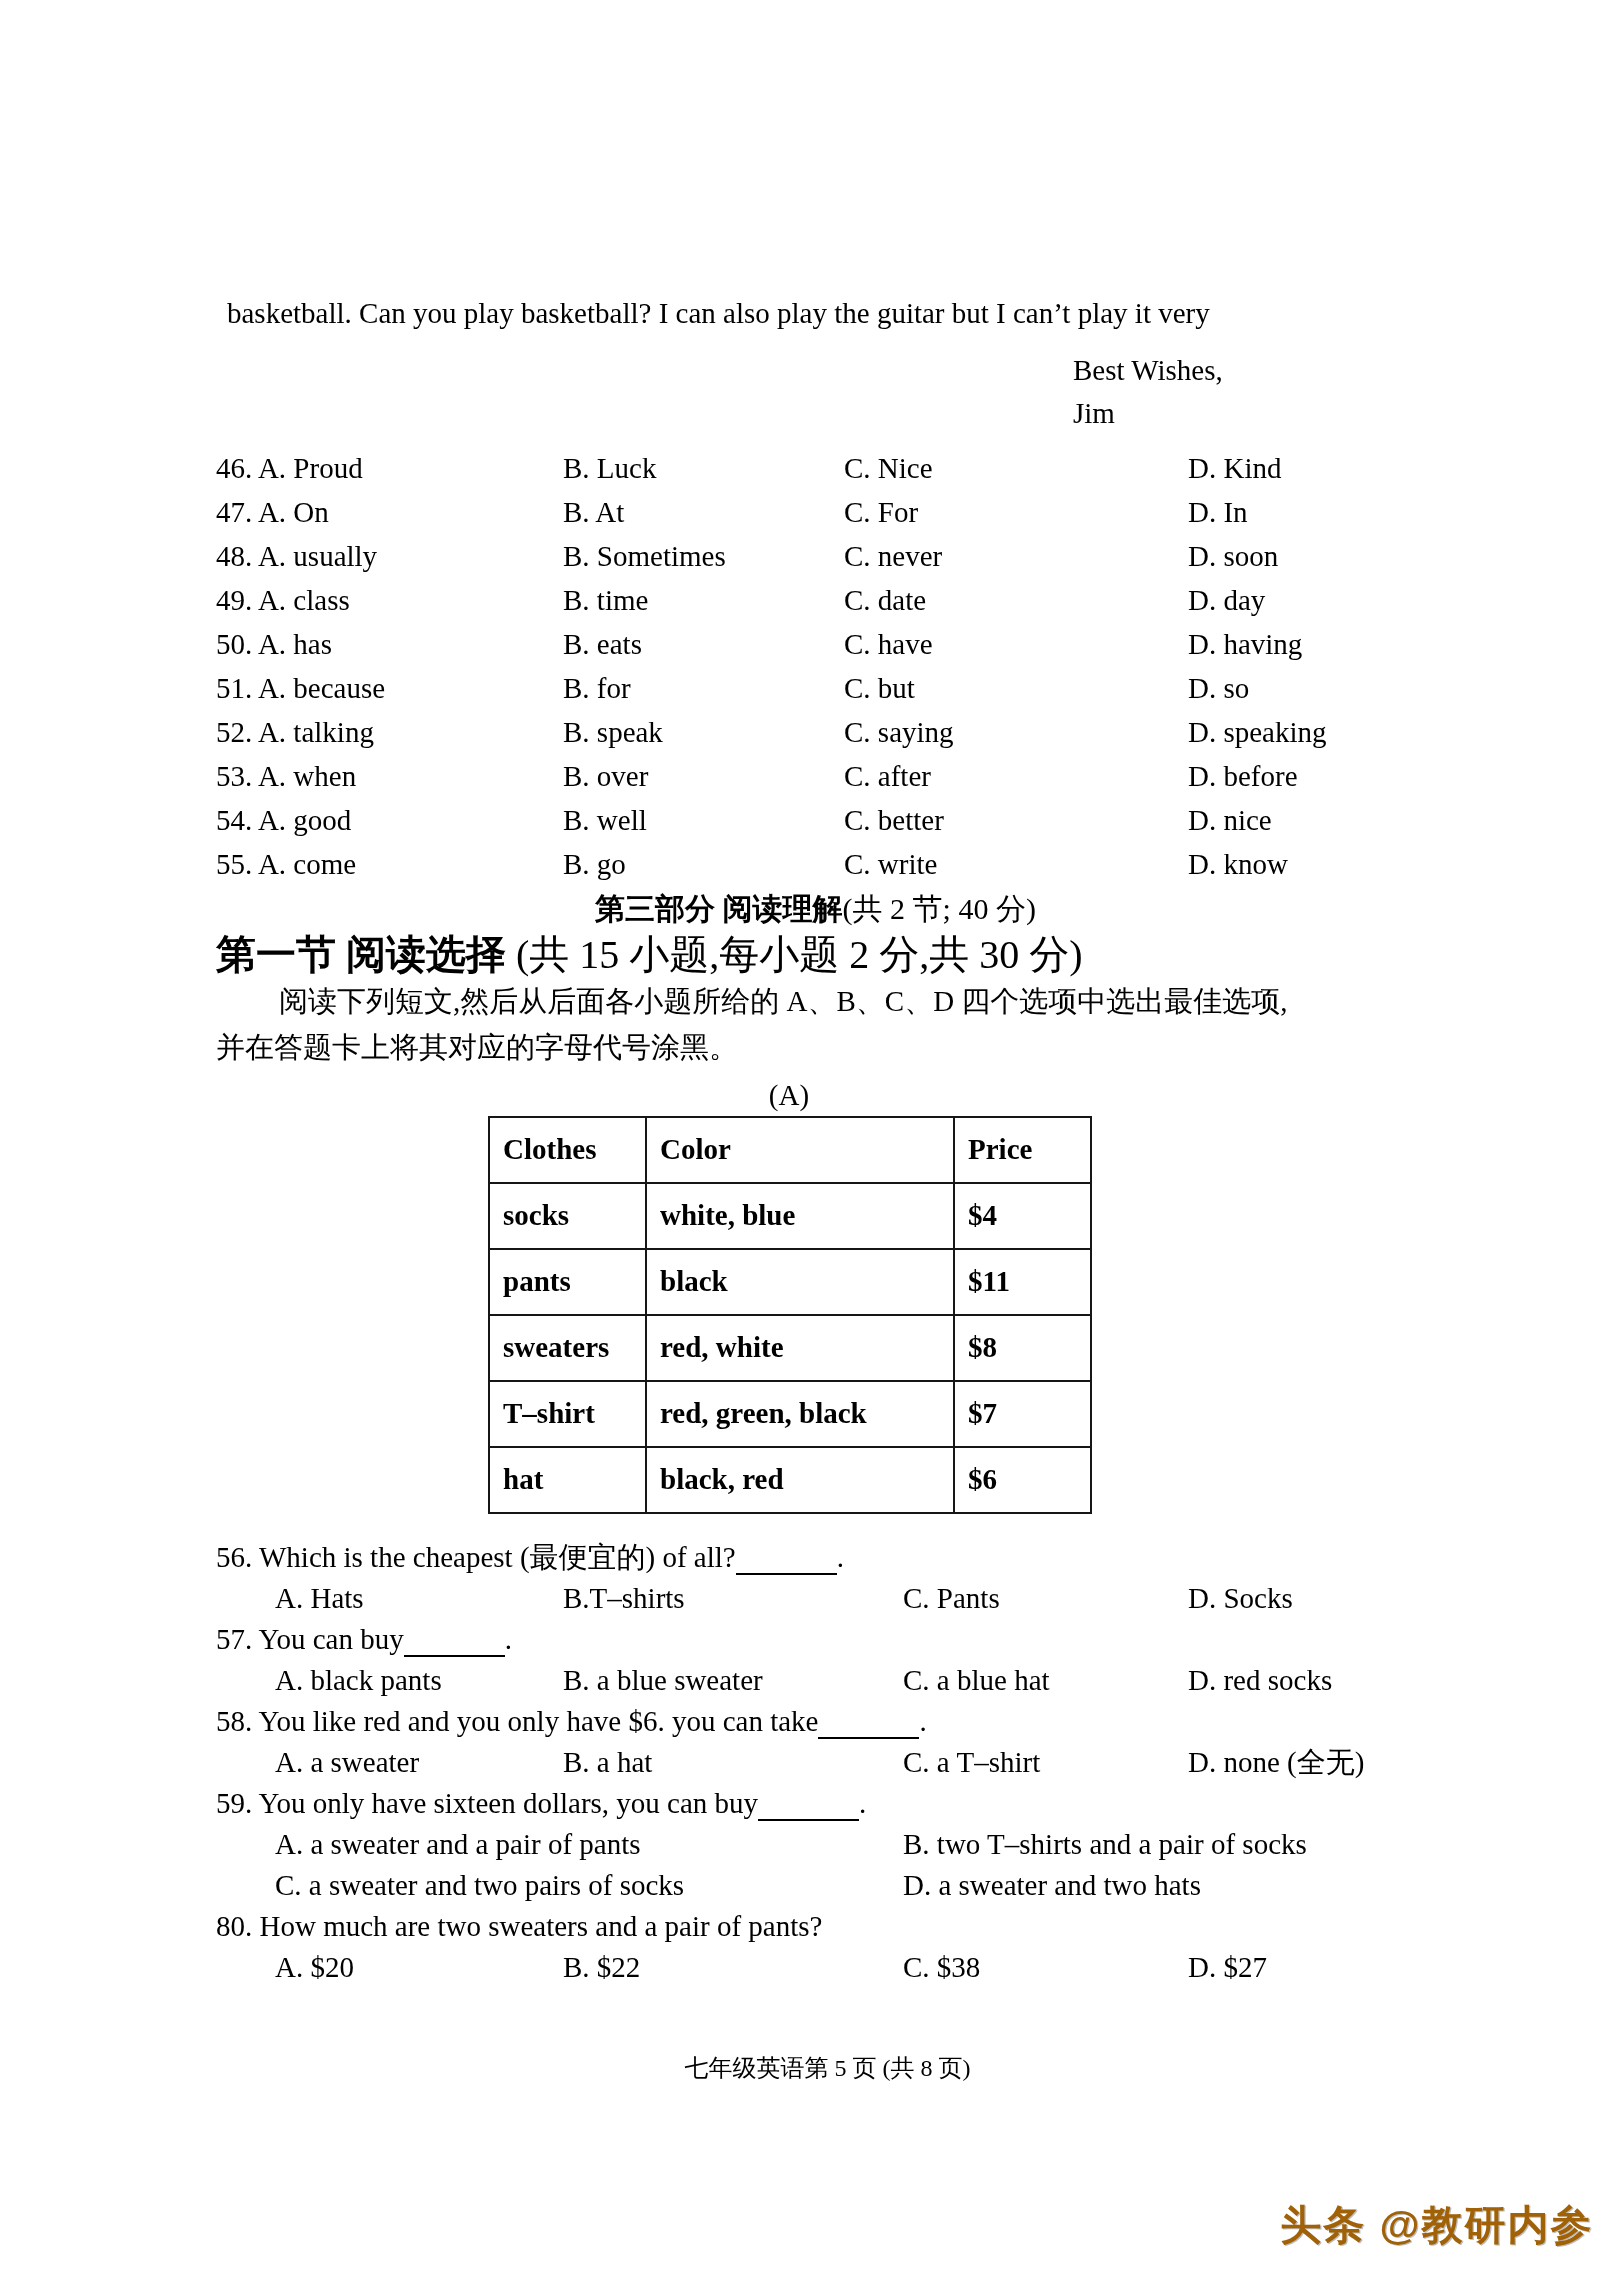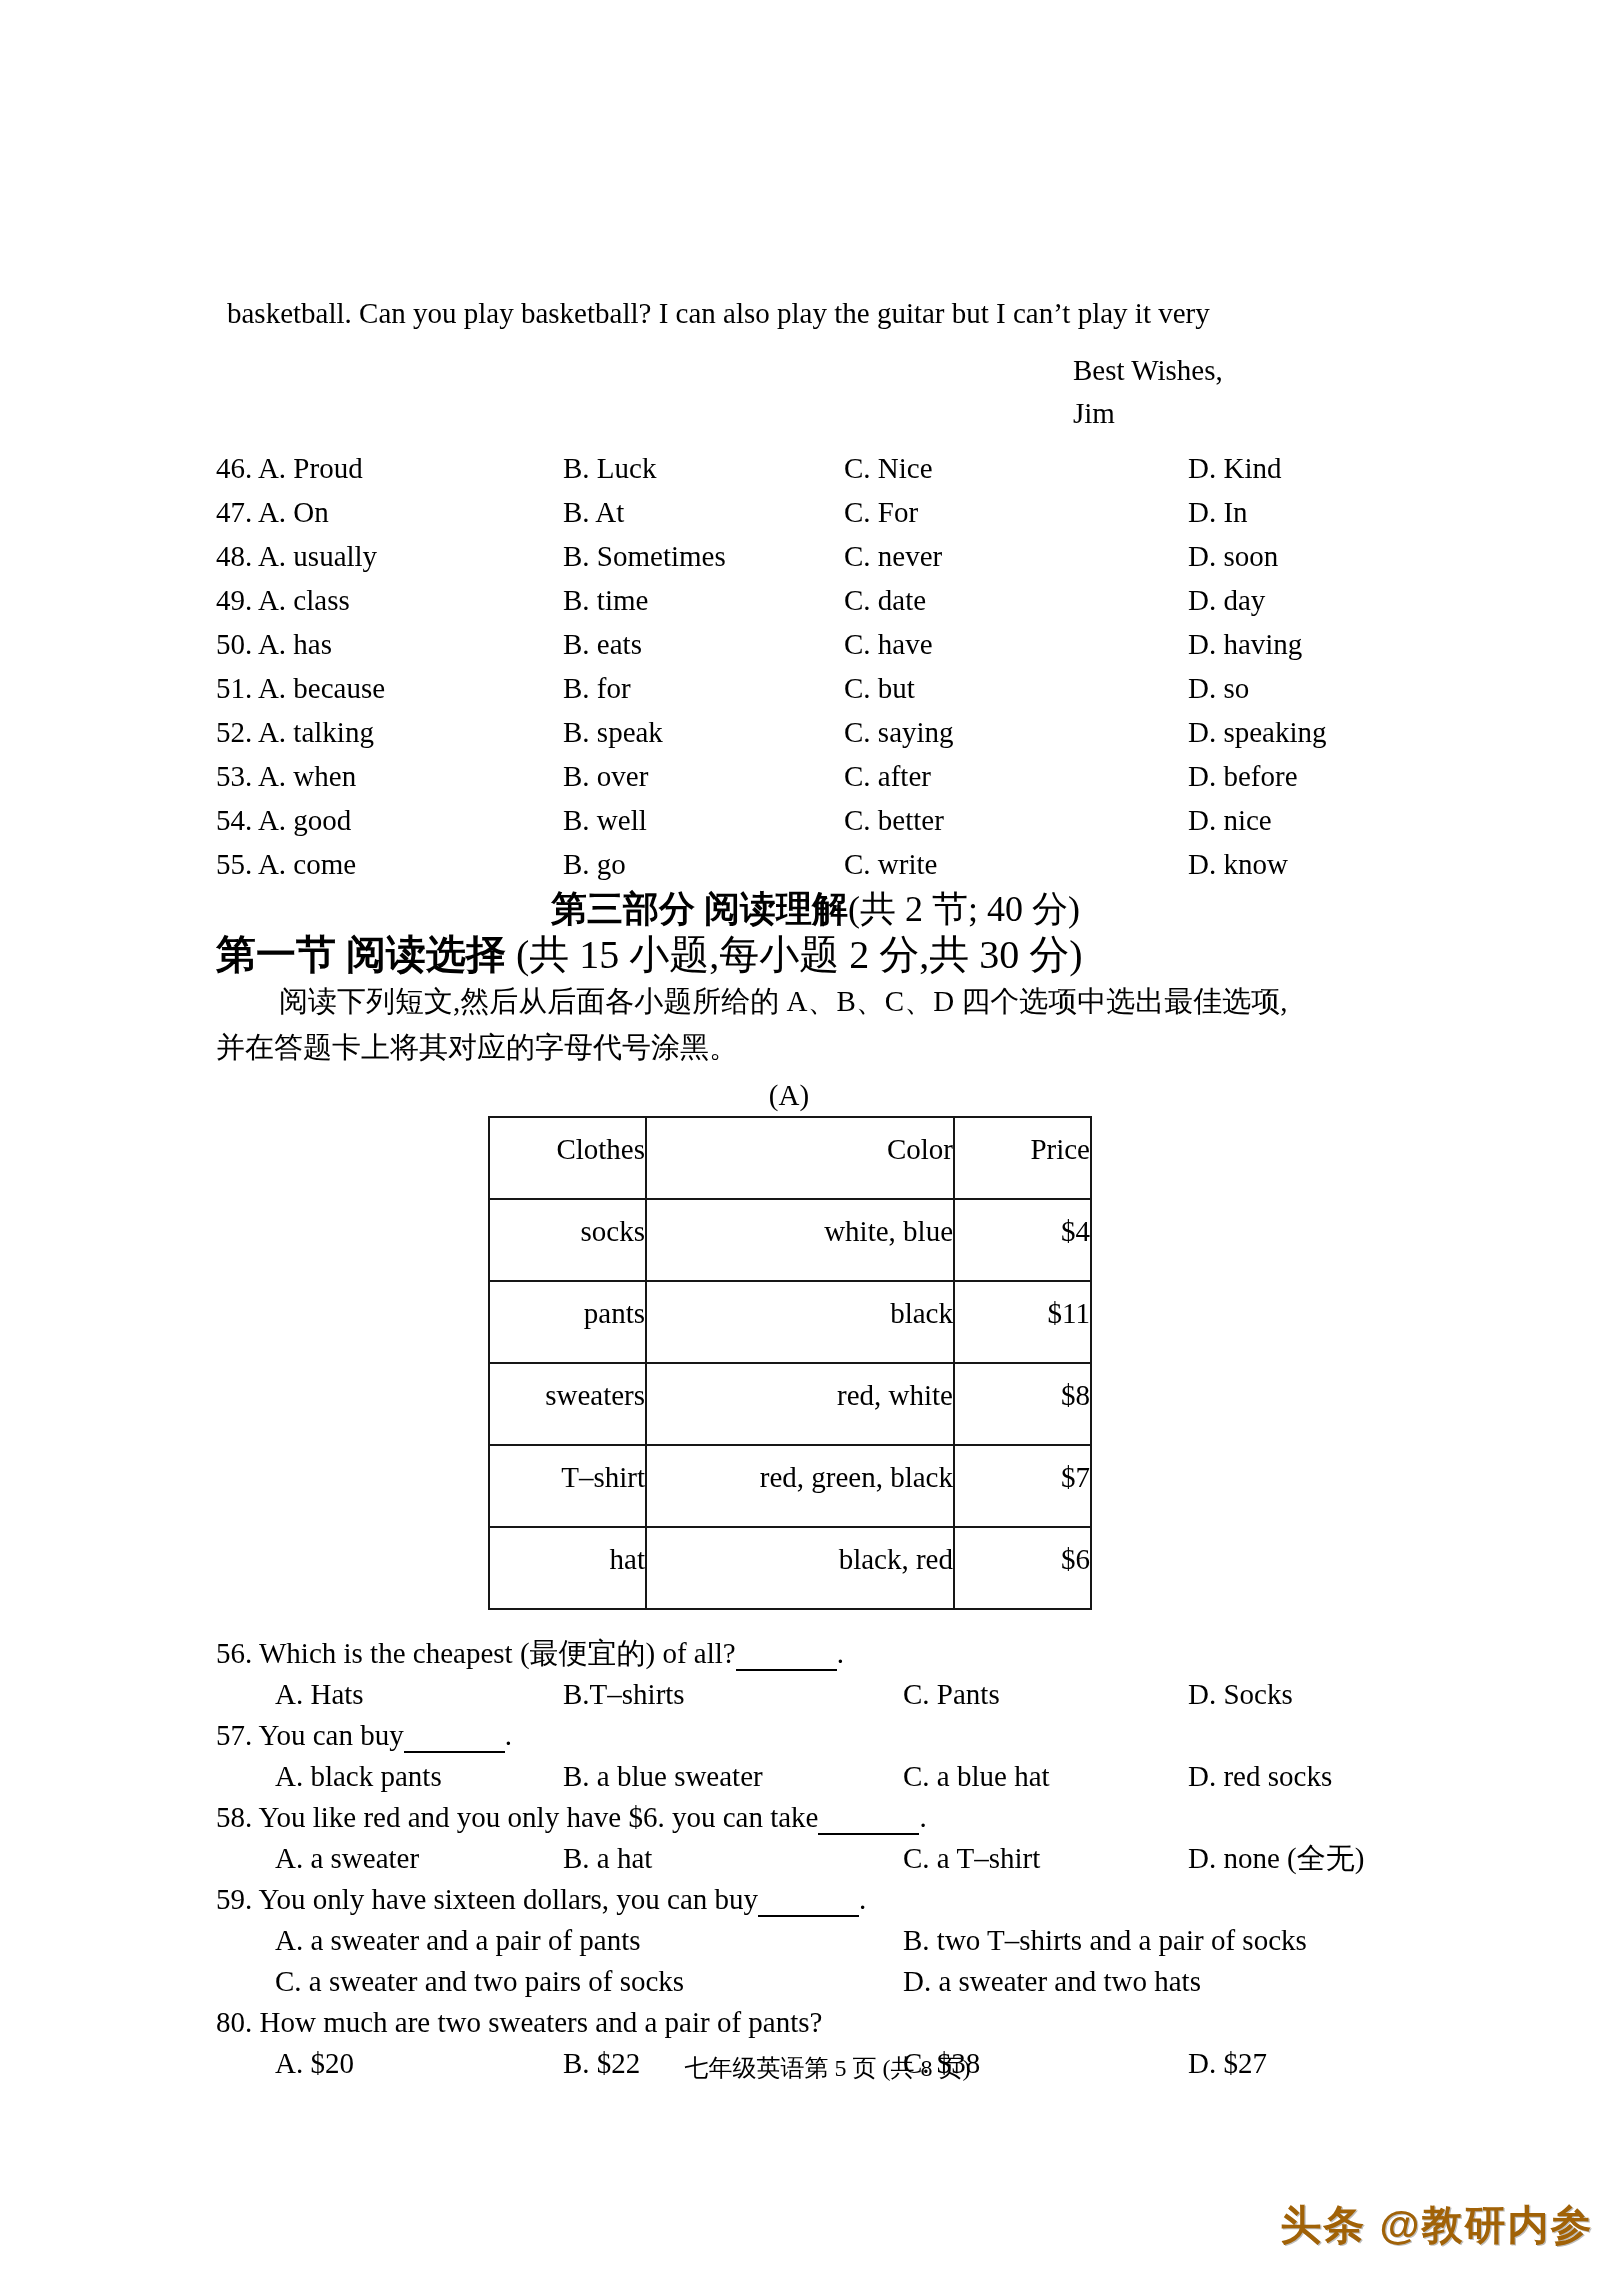--- a/index.html
+++ b/index.html
@@ -9,30 +9,30 @@
     font-size:29px;color:#000;overflow:hidden;
   }
   .content{position:absolute;left:216px;top:278px;width:1199px;}
   .line{margin:11px;line-height:49px;white-space:nowrap;}
   .blank{display:inline-block;border-bottom:2px solid #000;text-align:center;line-height:31px;}
   .num-blank{width:77px;margin-left:11.8px;}
   .q-blank{width:101px;}
   .signoff{margin-top:2.6px;padding-left:857px;line-height:43px;}
   #cloze-list{margin-top:10.5px;}
   .cloze-row{display:grid;grid-template-columns:347px 281px 344px 1fr;line-height:44px;white-space:nowrap;}
-  .h-center{margin:0;text-align:center;font-size:36px;line-height:46px;font-weight:normal;}
+  .h-center{margin:0;text-align:center;font-size:30px;line-height:46px;font-weight:normal;}
   .h-left{margin:0;font-size:40px;line-height:46px;font-weight:normal;}
   .b{font-weight:bold;}
   .instr{margin:0;line-height:46px;white-space:nowrap;}
   .indent{text-indent:63px;}
   .tbl-wrap{width:602px;margin-left:272px;margin-top:5.2px;}
   .a-label{text-align:center;line-height:41px;}
   table{border-collapse:collapse;width:602px;table-layout:fixed;}
-  th,td{border:2px solid #161616;height:64px;padding:0 0 16px 13px;text-align:right;
-        font-weight:normal;font-size:29px;vertical-align:middle;}
+  th,td{border:2px solid #161616;height:64px;padding:0 0 0 13px;text-align:left;
+        font-weight:bold;font-size:29px;vertical-align:middle;}
   #reading-list{margin-top:23.6px;}
   .r-stem{line-height:41px;white-space:nowrap;}
   .opt-row{padding-left:59px;line-height:41px;display:grid;white-space:nowrap;}
   .opt-row.four{grid-template-columns:288px 340px 285px 1fr;}
   .opt-row.two{grid-template-columns:628px 1fr;}
   .footer{position:absolute;left:16px;top:2052px;width:100%;text-align:center;font-size:24px;}
   .watermark{
     position:absolute;right:29.5px;top:2198px;
     font-family:"Liberation Sans","DejaVu Sans",sans-serif;
     font-weight:bold;font-size:41px;color:#a16207;letter-spacing:2px;

